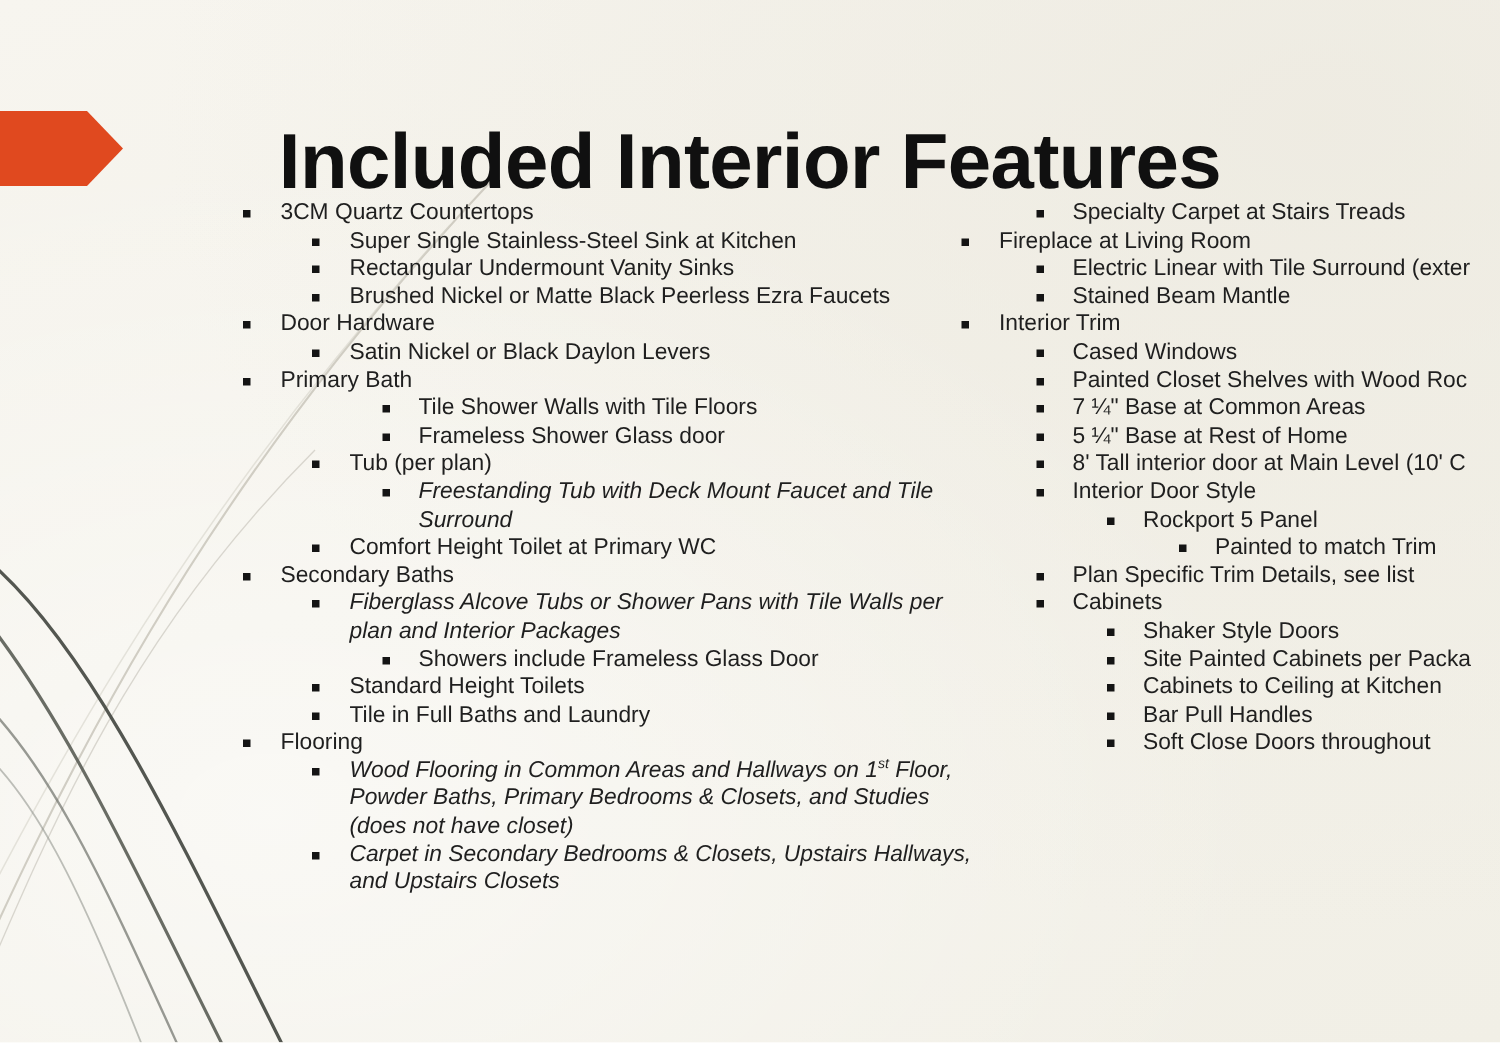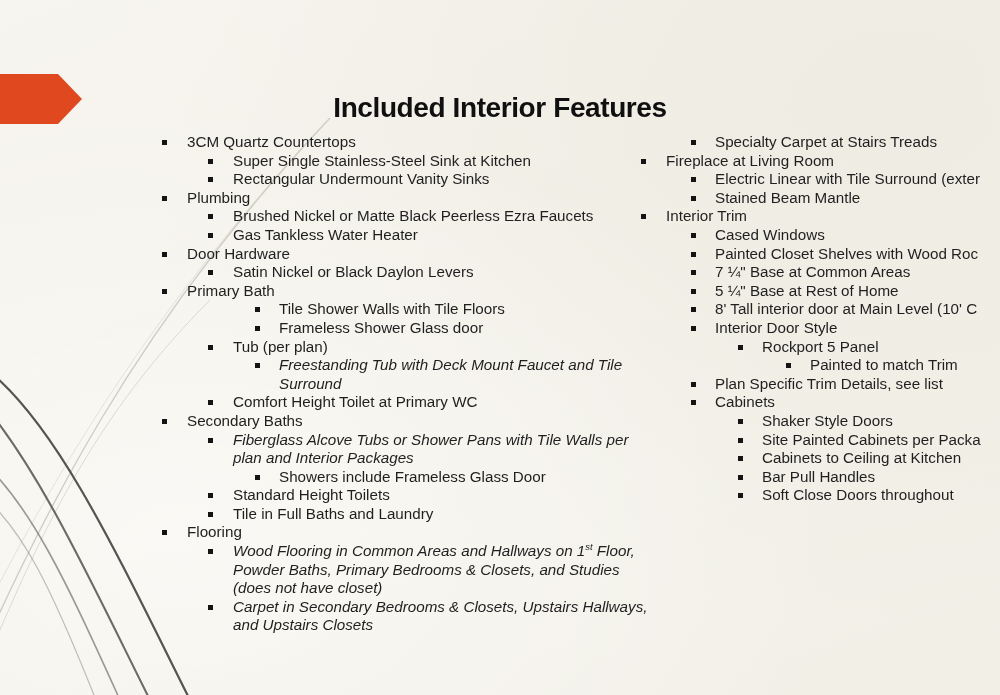--- a/index.html
+++ b/index.html
@@ -40,21 +40,21 @@
     top: 74px;
     width: 82px;
     height: 50px;
   }
   #slide-title {
     position: absolute;
     left: 0;
     top: 84px;
     width: 1000px;
     text-align: center;
-    font-size: 28px;
+    font-size: 52px;
     line-height: 48px;
     font-weight: 700;
     letter-spacing: -0.4px;
     color: #101010;
     white-space: nowrap;
   }
   .column {
     position: absolute;
     top: 133px;
   }
@@ -136,31 +136,23 @@
           <span class="txt">3CM Quartz Countertops</span>
         </li>
         <li class="item lv2">
           <span class="bullet"></span>
           <span class="txt">Super Single Stainless-Steel Sink at Kitchen</span>
         </li>
         <li class="item lv2">
           <span class="bullet"></span>
           <span class="txt">Rectangular Undermount Vanity Sinks</span>
         </li>
-        <li class="item lv1">
-          <span class="bullet"></span>
-          <span class="txt">Plumbing</span>
-        </li>
         <li class="item lv2">
           <span class="bullet"></span>
           <span class="txt">Brushed Nickel or Matte Black Peerless Ezra Faucets</span>
-        </li>
-        <li class="item lv2">
-          <span class="bullet"></span>
-          <span class="txt">Gas Tankless Water Heater</span>
         </li>
         <li class="item lv1">
           <span class="bullet"></span>
           <span class="txt">Door Hardware</span>
         </li>
         <li class="item lv2">
           <span class="bullet"></span>
           <span class="txt">Satin Nickel or Black Daylon Levers</span>
         </li>
         <li class="item lv1">

